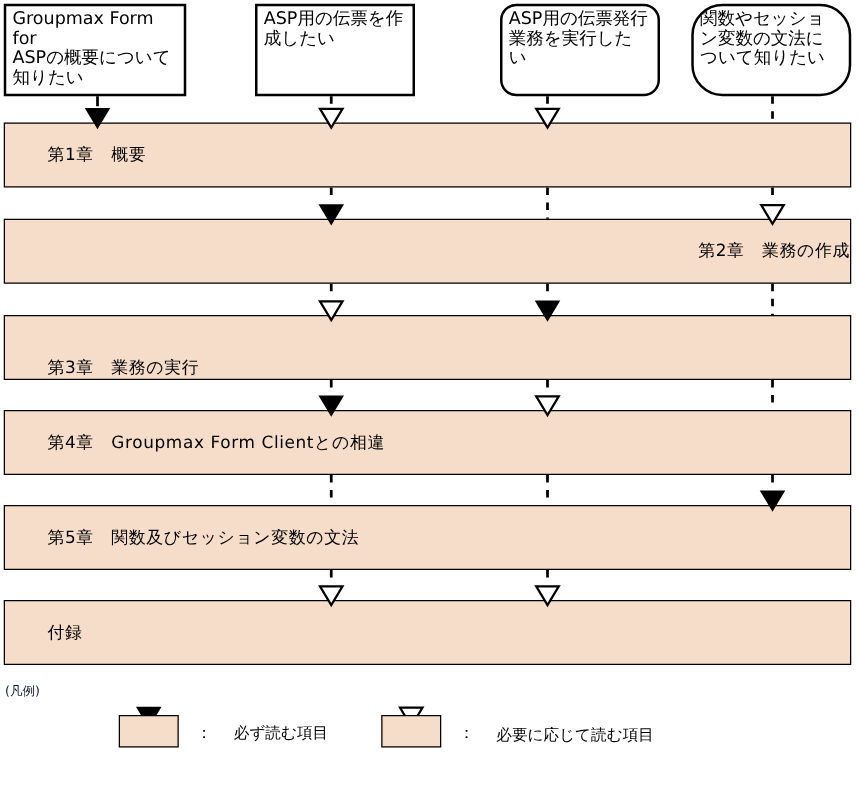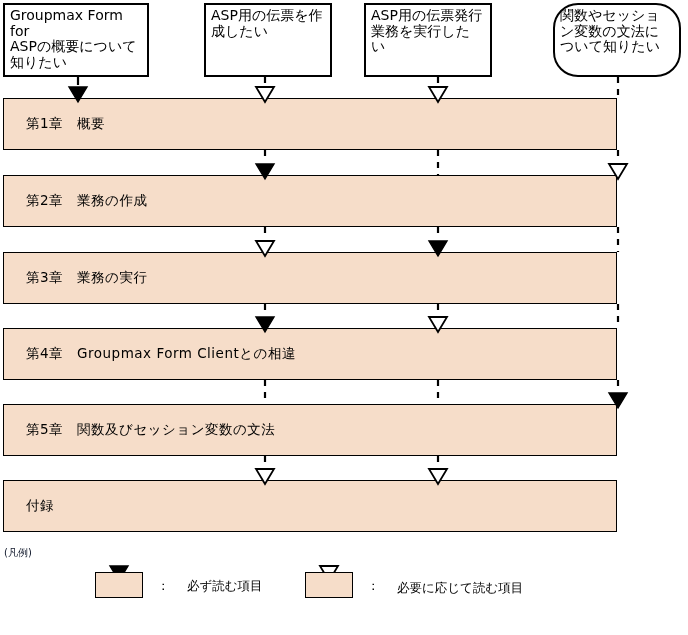--- a/index.html
+++ b/index.html
@@ -36,30 +36,31 @@
     letter-spacing: 0px;
     overflow: hidden;
     font-family: "DejaVu Sans", "Liberation Sans", sans-serif;
   }
 
   
   .chapter {
     position: absolute;
     box-sizing: border-box;
     left: 3px;
-    width: 614px;
+    width: 678px;
     height: 52px;
     background: #f6ddc9;
     border: 1.5px solid #000000;
     display: flex;
     align-items: center;
     color: #000000;
     font-size: 13.5px;
     letter-spacing: 0.5px;
     font-family: "DejaVu Sans", "Liberation Sans", sans-serif;
+    padding-left: 12px;
   }
   .chapter .chapter-label {
     padding-left: 22px;
     white-space: nowrap;
   }
 
   
   .legend-title {
     position: absolute;
     left: 4px;
@@ -109,39 +110,39 @@
     <div>Groupmax Form for</div>
     <div>ASPの概要について</div>
     <div>知りたい</div>
   </div>
 
   <div class="qbox" style="left:204px; top:3px; width:128px; height:74px;">
     <div>ASP用の伝票を作</div>
     <div>成したい</div>
   </div>
 
-  <div class="qbox" style="left:364px; top:3px; width:128px; height:74px;">
+  <div class="qbox" style="left:400px; top:3px; width:128px; height:74px;border-radius:13px;">
     <div>ASP用の伝票発行</div>
     <div>業務を実行した</div>
     <div>い</div>
   </div>
 
   <div class="qbox" style="left:553px; top:3px; width:128px; height:74px;border-radius:25px;">
     <div>関数やセッショ</div>
     <div>ン変数の文法に</div>
     <div>ついて知りたい</div>
   </div>
 
   <div class="chapter" style="top:98px;">
     <span class="chapter-label">第1章　概要</span>
   </div>
-  <div class="chapter" style="top:175px;">
+  <div class="chapter" style="top:175px;justify-content:flex-end;">
     <span class="chapter-label">第2章　業務の作成</span>
   </div>
-  <div class="chapter" style="top:252px;">
+  <div class="chapter" style="top:252px;align-items:flex-end;">
     <span class="chapter-label">第3章　業務の実行</span>
   </div>
   <div class="chapter" style="top:328px;">
     <span class="chapter-label">第4章　Groupmax Form Clientとの相違</span>
   </div>
   <div class="chapter" style="top:404px;">
     <span class="chapter-label">第5章　関数及びセッション変数の文法</span>
   </div>
   <div class="chapter" style="top:480px;">
     <span class="chapter-label">付録</span>

